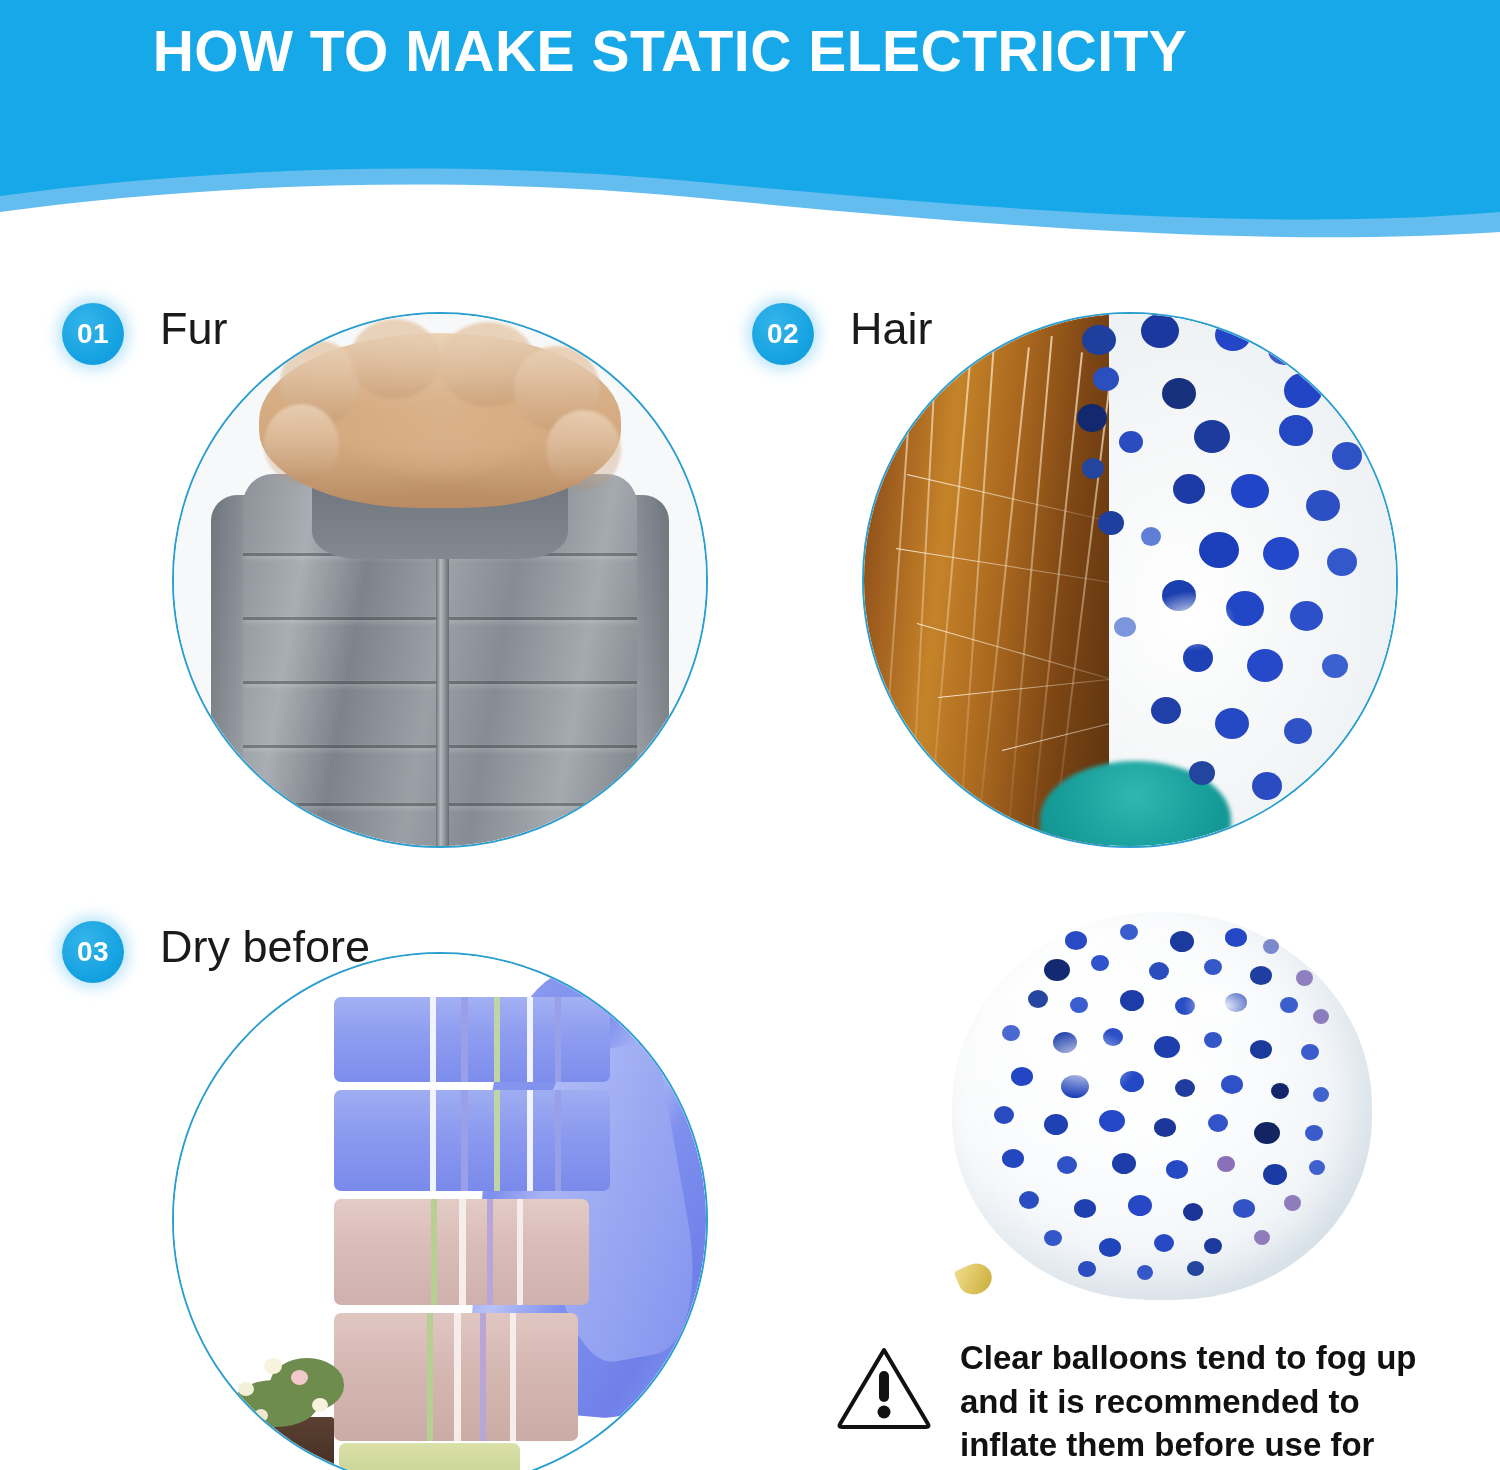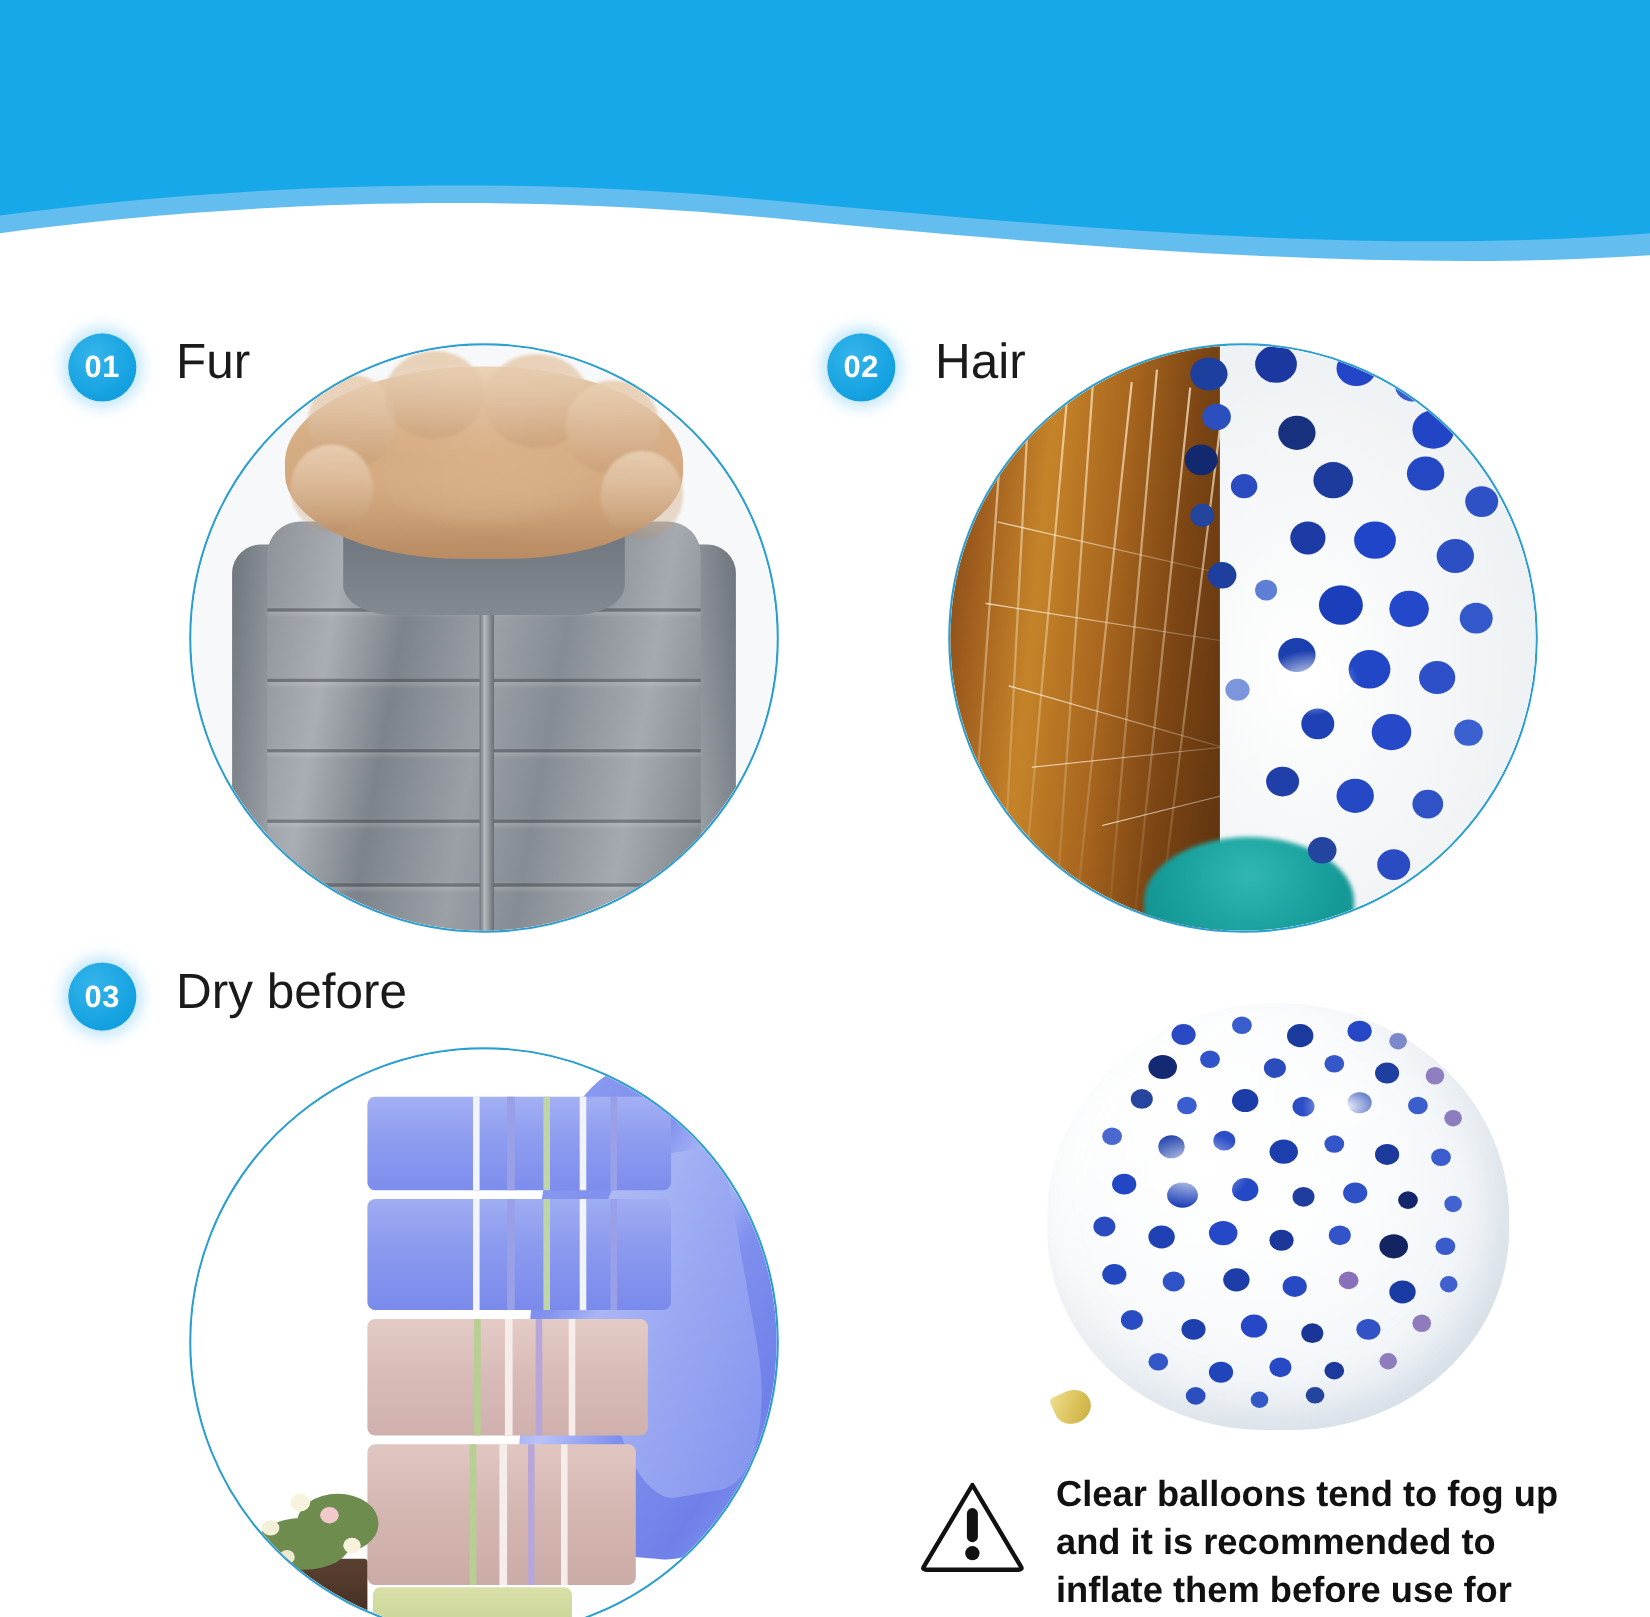--- a/index.html
+++ b/index.html
@@ -215,20 +215,21 @@
   }
 </style>
 </head>
 <body>
 
 <div class="header">
   <svg class="header-wave-svg" width="1500" height="250" viewBox="0 0 1500 250">
     <path d="M0,0 H1500 V232 C1260,248 980,225 700,198 C440,173 190,186 0,212 Z" fill="#63bdee"></path>
     <path d="M0,0 H1500 V212 C1260,232 980,208 700,182 C440,157 190,170 0,196 Z" fill="#16a8e8"></path>
   </svg>
+  <div class="header-title">HOW TO MAKE STATIC ELECTRICITY</div>
 </div>
 
 <div class="label-row" style="left:62px; top:303px;">
   <div class="badge">01</div>
   <div class="label-text">Fur</div>
 </div>
 
 <div class="photo-circle" style="left:172px; top:312px; width:536px; height:536px;">
   <div class="photo-inner">
     <div class="jacket-bg"></div>
@@ -313,21 +314,21 @@
     <div class="confetti" style="left:86%; top:64%; width:26px; height:24px; background:#3b60d0;"></div>
     <div class="confetti" style="left:54%; top:72%; width:30px; height:27px; background:#203fa8;"></div>
     <div class="confetti" style="left:66%; top:74%; width:34px; height:31px; background:#2548c4;"></div>
     <div class="confetti" style="left:79%; top:76%; width:28px; height:26px; background:#2f53c6;"></div>
     <div class="confetti" style="left:61%; top:84%; width:26px; height:24px; background:#24459f;"></div>
     <div class="confetti" style="left:73%; top:86%; width:30px; height:28px; background:#2a4bc2;"></div>
     <div class="balloon-sheen" style="left:53%; top:52%; width:90px; height:60px;"></div>
   </div>
 </div>
 
-<div class="label-row" style="left:62px; top:875px;">
+<div class="label-row" style="left:62px; top:921px;">
   <div class="badge">03</div>
   <div class="label-text">Dry before</div>
 </div>
 
 <div class="photo-circle" style="left:172px; top:952px; width:536px; height:536px;">
   <div class="photo-inner">
     <div class="towel-bg"></div>
 
     <div class="towel-drape" style="left:58%; top:3%; width:46%; height:84%;
          border-radius: 34% 12% 44% 20%; transform: rotate(5deg);"></div>

